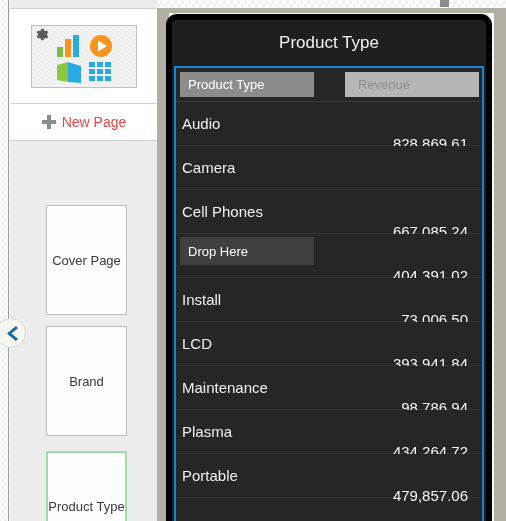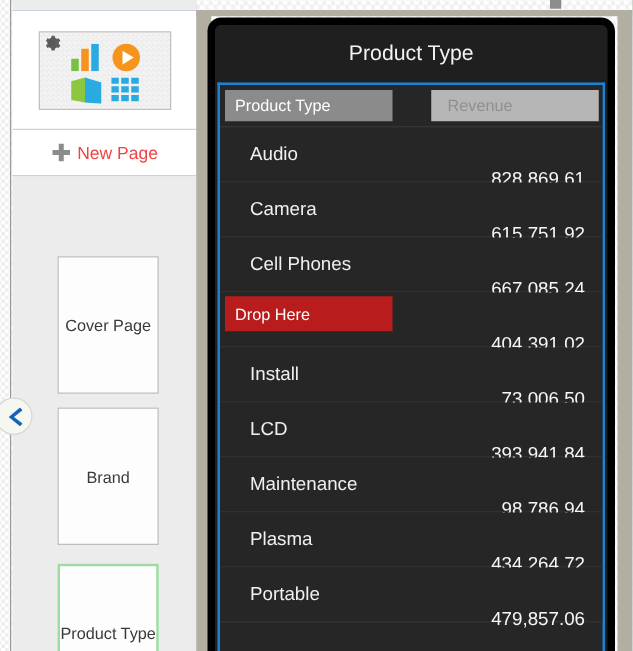--- a/index.html
+++ b/index.html
@@ -284,42 +284,42 @@
     height: 44px;
     display: flex;
     align-items: center;
     border-bottom: 1px solid #343434;
     background: #262626;
     box-sizing: border-box;
   }
 
   .row-label {
     flex: 0 0 auto;
-    padding-left: 24px;
+    padding-left: 6px;
     font-size: 15px;
     color: #f0f0f0;
   }
 
   .row-value {
     position: absolute;
     right: 14px;
     font-size: 15px;
     color: #f6f6f6;
     margin-top: 40px;
   }
 
   .row.dropping .row-label { visibility: hidden; }
 
   .drop-chip {
     position: absolute;
     left: 4px;
     top: 3px;
     width: 134px;
     height: 28px;
-    background: #b91c1c;
+    background: #404040;
     color: #ffffff;
     display: flex;
     align-items: center;
     padding-left: 8px;
     font-size: 13px;
     box-sizing: border-box;
     z-index: 5;
   }
 </style>
 </head>
@@ -420,21 +420,20 @@
 
         <div class="rows">
 
           <div class="row">
             <span class="row-label">Audio</span>
             <span class="row-value">828,869.61</span>
           </div>
 
           <div class="row">
             <span class="row-label">Camera</span>
-            <span class="row-value">615,751.92</span>
           </div>
 
           <div class="row">
             <span class="row-label">Cell Phones</span>
             <span class="row-value">667,085.24</span>
           </div>
 
           <div class="row dropping">
             <div class="drop-chip">Drop Here</div>
             <span class="row-label"></span>

